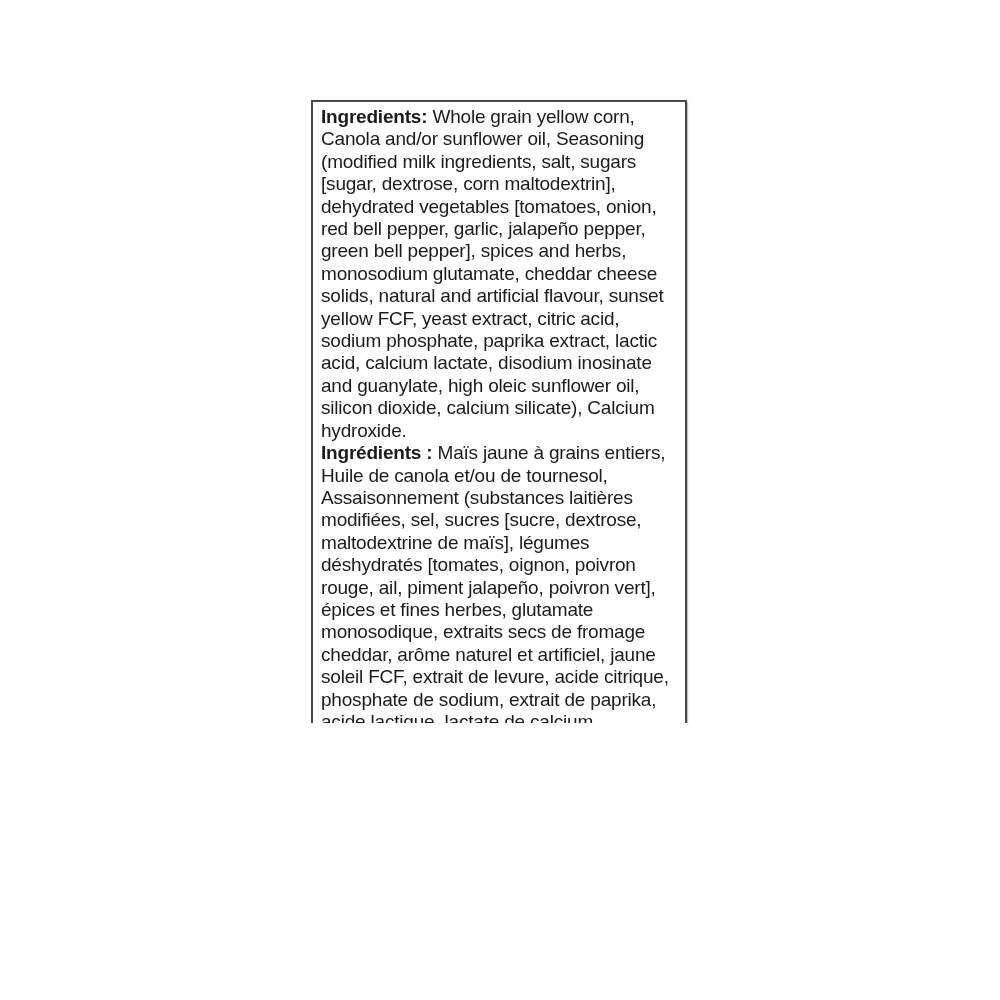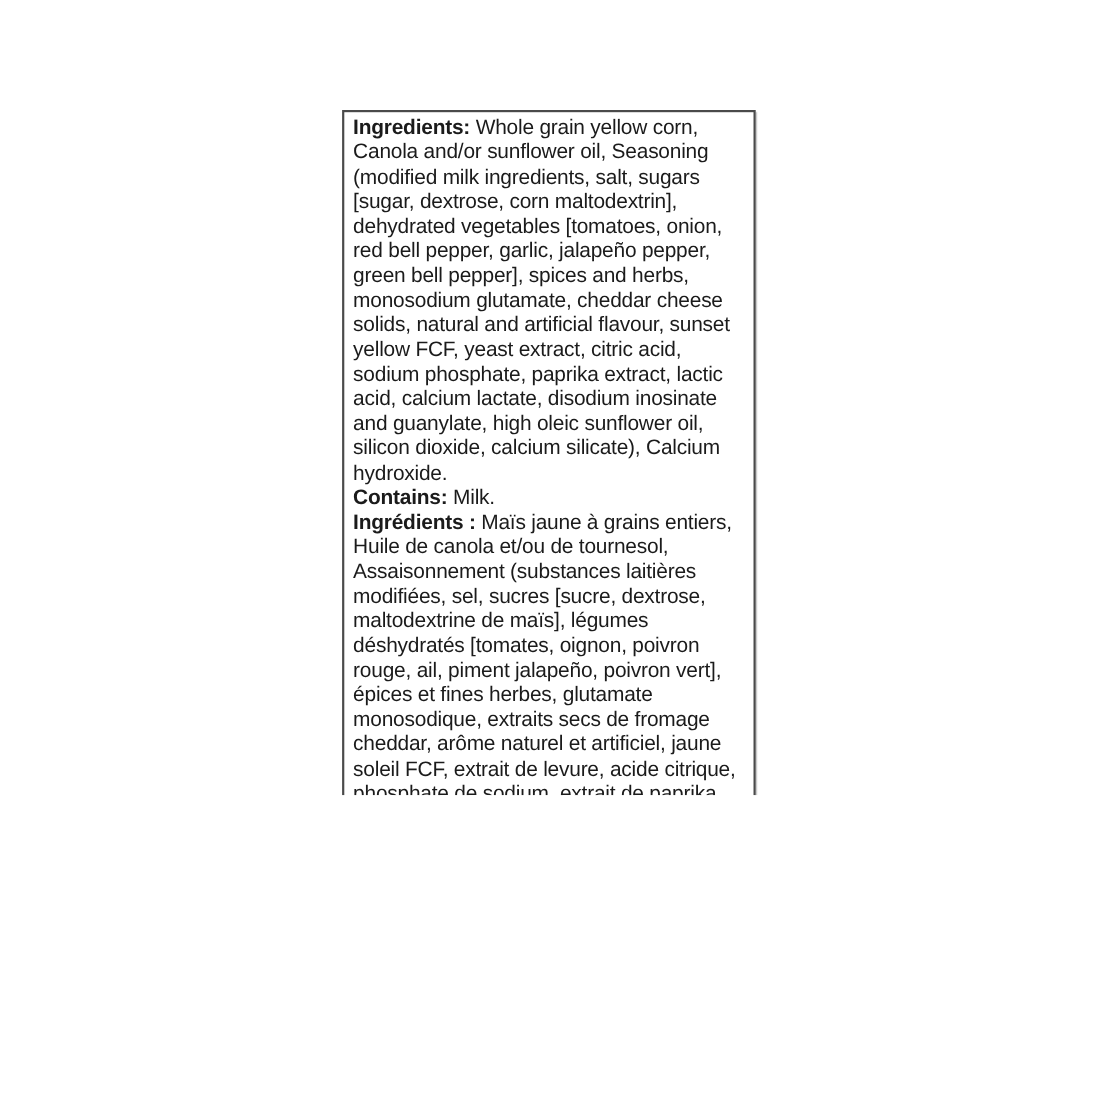--- a/index.html
+++ b/index.html
@@ -43,23 +43,20 @@
 </head>
 <body>
 
 <div class="page">
   <div class="label-box">
 
     <p>
       <span class="lead">Ingredients:</span><span> Whole grain yellow corn, Canola and/or sunflower oil, Seasoning (modified milk ingredients, salt, sugars [sugar, dextrose, corn maltodextrin], dehydrated vegetables [tomatoes, onion, red bell pepper, garlic, jalapeño pepper, green bell pepper], spices and herbs, monosodium glutamate, cheddar cheese solids, natural and artificial flavour, sunset yellow FCF, yeast extract, citric acid, sodium phosphate, paprika extract, lactic acid, calcium lactate, disodium inosinate and guanylate, high oleic sunflower oil, silicon dioxide, calcium silicate), Calcium hydroxide.</span>
     </p>
 
-    <p>
-      <span class="lead">Contains:</span><span> Milk.</span>
-    </p>
 
     <p>
       <span class="lead">Ingrédients :</span><span> Maïs jaune à grains entiers, Huile de canola et/ou de tournesol, Assaisonnement (substances laitières modifiées, sel, sucres [sucre, dextrose, maltodextrine de maïs], légumes déshydratés [tomates, oignon, poivron rouge, ail, piment jalapeño, poivron vert], épices et fines herbes, glutamate monosodique, extraits secs de fromage cheddar, arôme naturel et artificiel, jaune soleil FCF, extrait de levure, acide citrique, phosphate de sodium, extrait de paprika, acide lactique, lactate de calcium, inosinate et guanylate disodiques, huile de tournesol à teneur élevée en acide oléique, dioxyde de silicium, silicate de calcium), Hydroxyde de calcium.</span>
     </p>
 
     <p>
       <span class="lead">Calcium :</span><span> Huile.</span>
     </p>
 
   </div>

